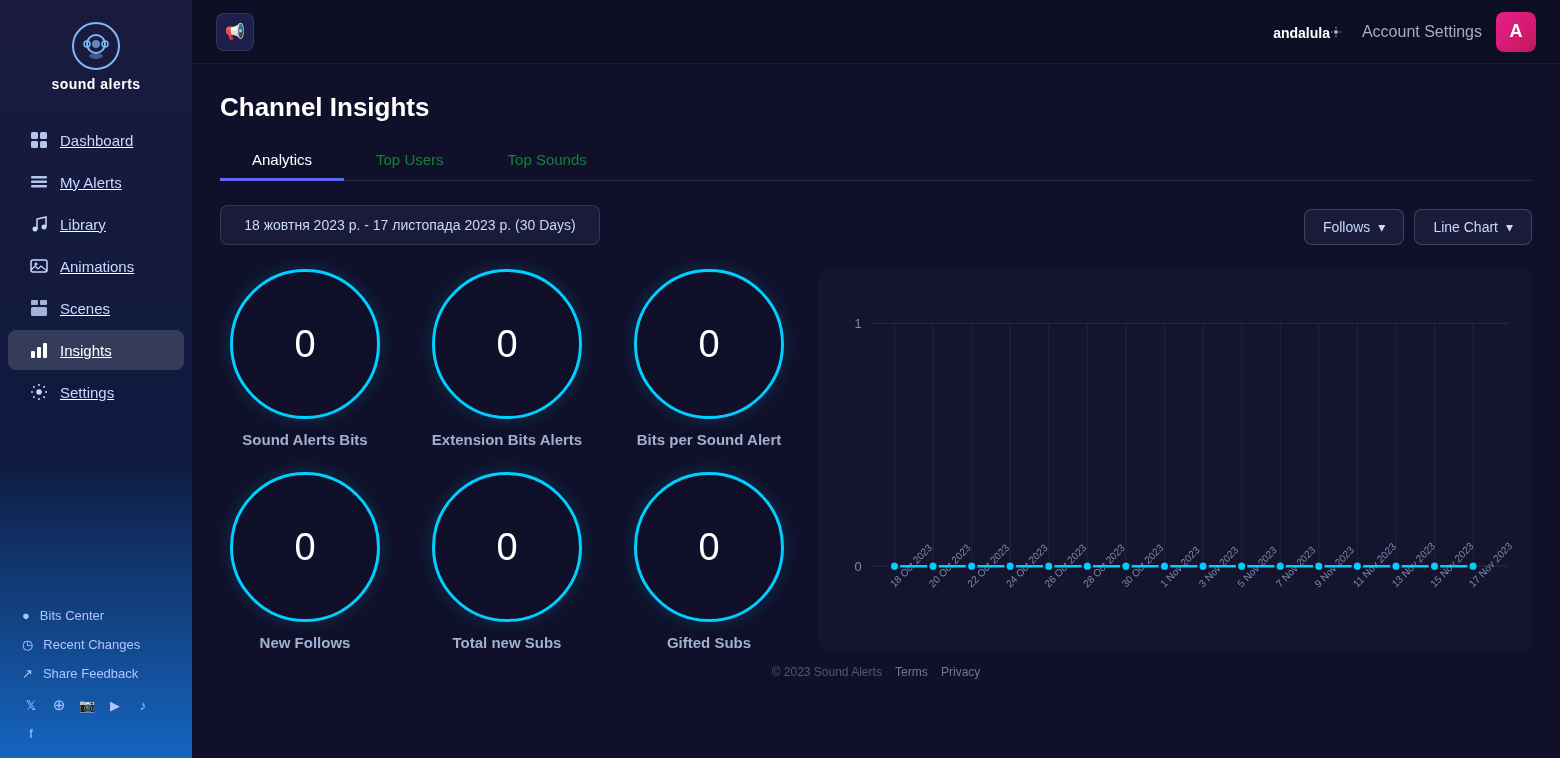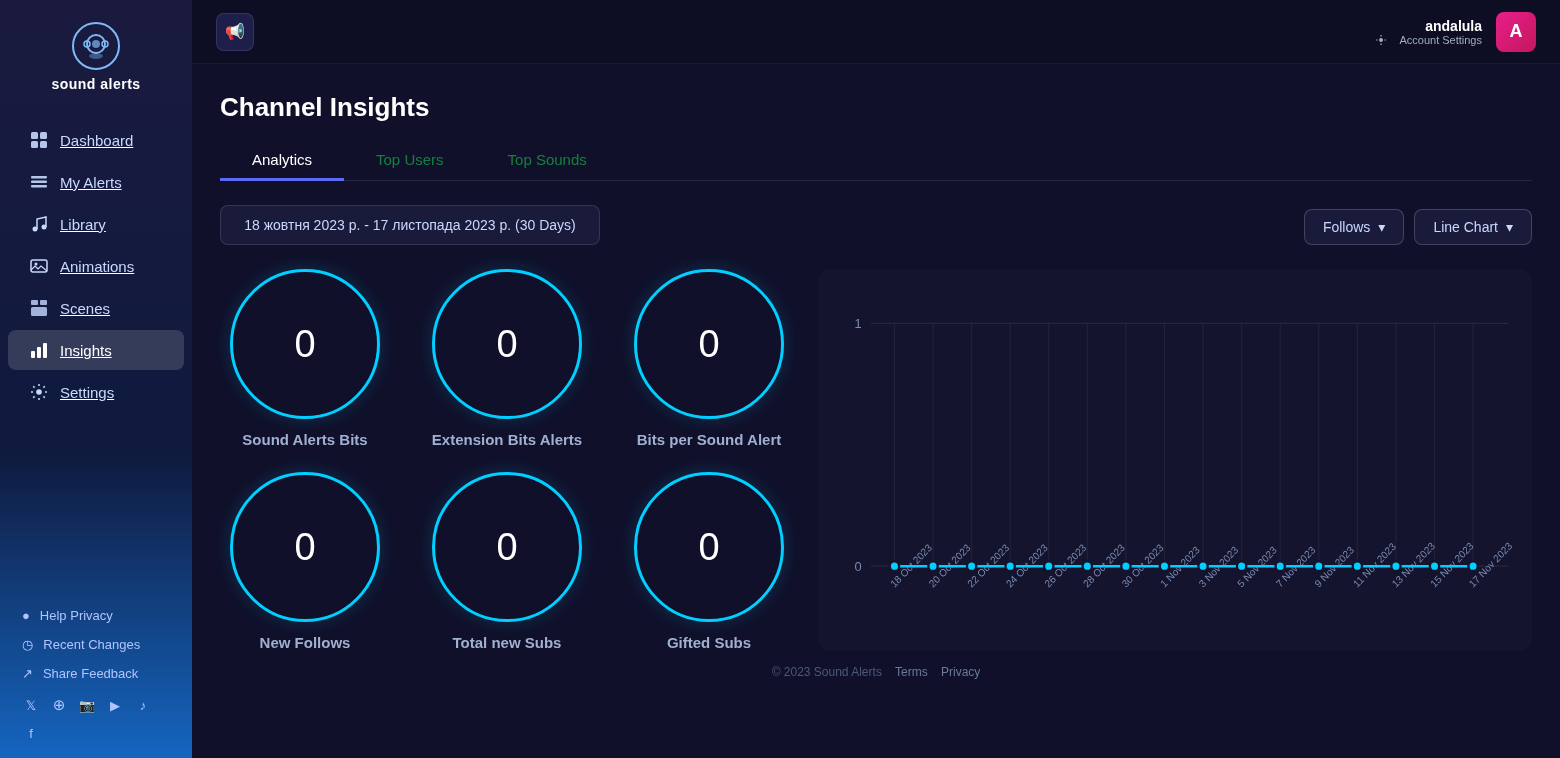--- a/index.html
+++ b/index.html
@@ -132,34 +132,34 @@
       font-size: 16px;
     }
     .topbar-right {
       margin-left: auto;
       display: flex;
       align-items: center;
       gap: 14px;
     }
     .topbar-user {
       display: flex;
-      flex-direction: column;
+      flex-direction: row;
       align-items: flex-end;
     }
     .topbar-username {
       font-size: 14px;
       font-weight: 600;
       color: #fff;
     }
     .topbar-account-settings {
-      font-size: 11px;
+      font-size: 16px;
       color: #a0aec0;
       display: flex;
       align-items: center;
-      gap: 12px;
+      gap: 20px;
       cursor: pointer;
     }
     .topbar-avatar {
       width: 40px; height: 40px;
       border-radius: 8px;
       background: linear-gradient(135deg, #e91e8c, #c2185b);
       display: flex;
       align-items: center;
       justify-content: center;
       font-size: 18px;
@@ -379,21 +379,21 @@
         <circle cx="9" cy="9" r="2.8" fill="currentColor"></circle>
         <path d="M9 1v2M9 15v2M1 9h2M15 9h2M3.2 3.2l1.4 1.4M13.4 13.4l1.4 1.4M3.2 14.8l1.4-1.4M13.4 4.6l1.4-1.4" stroke="currentColor" stroke-width="1.5"></path>
       </svg>
       <span>Settings</span>
     </div>
   </nav>
 
   <div class="sidebar-bottom">
     <div class="bottom-link">
       <span>●</span>
-      <span>Help Privacy</span>
+      <span>Bits Center</span>
     </div>
     <div class="bottom-link">
       <span>◷</span>
       <span>Recent Changes</span>
     </div>
     <div class="bottom-link">
       <span>↗</span>
       <span>Share Feedback</span>
     </div>
     <div class="social-icons">

